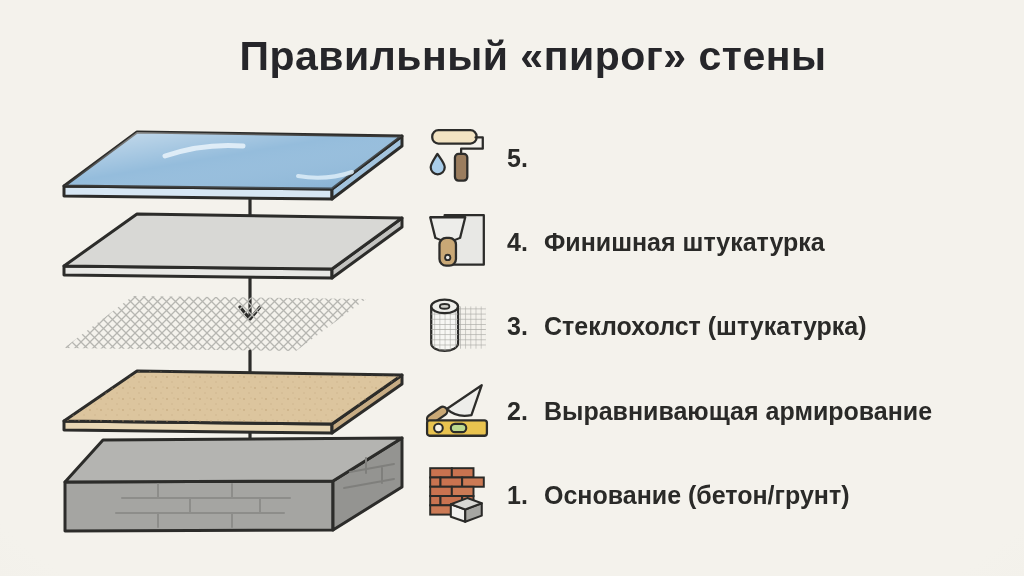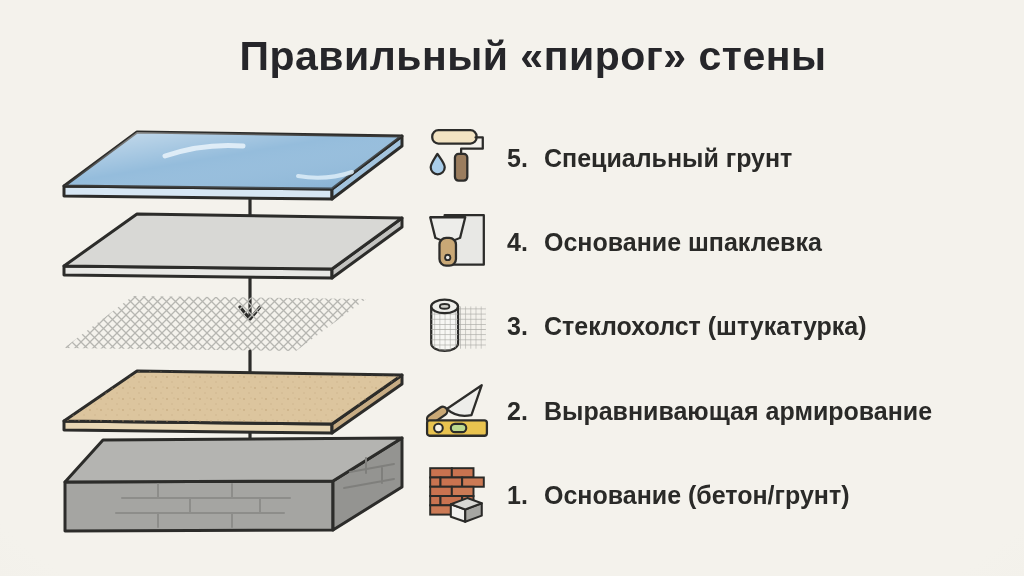--- a/index.html
+++ b/index.html
@@ -114,34 +114,33 @@
 
     <div class="legend-row" style="top:125px;">
       <svg class="legend-icon" viewBox="0 0 64 64">
         <rect class="ol2" x="8" y="5" width="43" height="13" rx="6" fill="#f2e3c2"></rect>
         <path class="ol2" d="M50,12 h7 v11 h-21 v6" fill="none"></path>
         <rect class="ol2" x="30" y="28" width="12" height="26" rx="3.5" fill="#9b7d5e"></rect>
         <path class="ol2" d="M13,28 c-4,6.5 -6.5,9.5 -6.5,13 a6.8,6.8 0 0 0 13.6,0 c0,-3.5 -2.6,-6.5 -7.1,-13 z" fill="#a9cde9"></path>
       </svg>
       <span class="legend-text">
         <span class="legend-num">5.</span>
-        <span>Специальный грунт</span>
       </span>
     </div>
 
     <div class="legend-row" style="top:209px;">
       <svg class="legend-icon" viewBox="0 0 64 64">
         <rect class="ol2" x="20" y="6" width="38" height="48" fill="#e8e8e5"></rect>
         <path class="ol2" d="M6,8 h34 l-5,20 q-12,6.5 -24,0 z" fill="#ededea"></path>
         <rect class="ol2" x="15" y="28" width="16" height="27" rx="6.5" fill="#c9a876"></rect>
         <circle cx="23" cy="47" r="2.6" fill="#e8e8e5" stroke="#2c2c2a" stroke-width="1.8"></circle>
       </svg>
       <span class="legend-text">
         <span class="legend-num">4.</span>
-        <span>Основание шпаклевка</span>
+        <span>Финишная штукатурка</span>
       </span>
     </div>
 
     <div class="legend-row" style="top:293px;">
       <svg class="legend-icon" viewBox="0 0 64 64">
         <defs>
           <pattern id="icoGrid" width="5" height="5" patternUnits="userSpaceOnUse">
             <path d="M0,0 H5 M0,0 V5" stroke="#a9a9a4" stroke-width="1.1"></path>
           </pattern>
         </defs>

